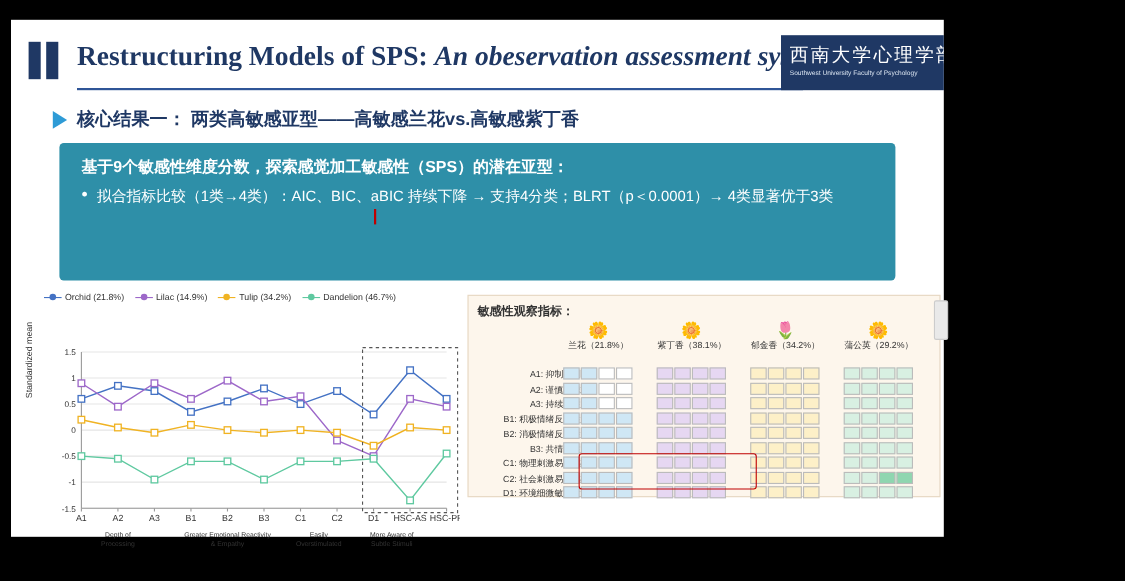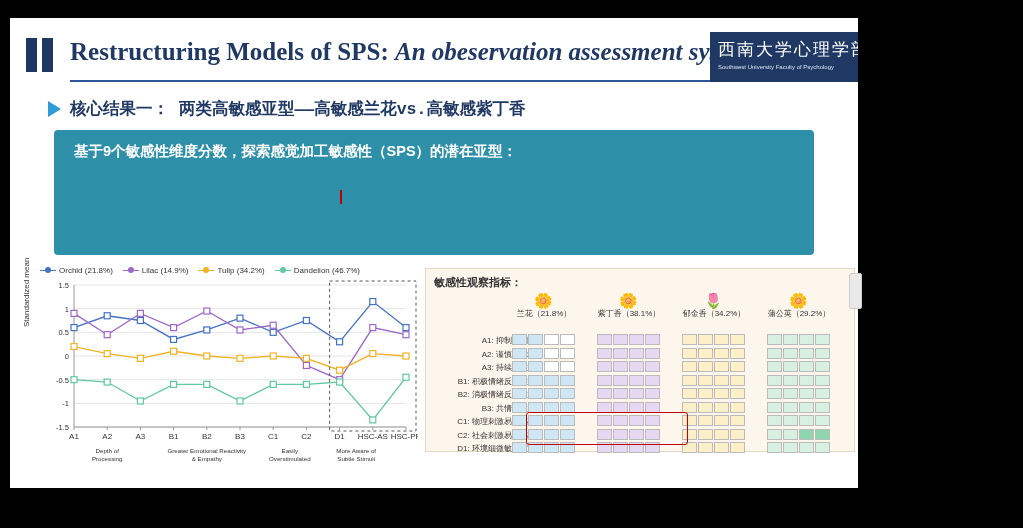--- a/index.html
+++ b/index.html
@@ -20,36 +20,36 @@
   .slide-title em{font-style:italic;}
   .title-underline{position:absolute;left:60px;top:54px;width:660px;height:2px;background:#2f5597;}
 
   .logo-box{position:absolute;right:0;top:6px;width:148px;height:50px;background:#1f3864;overflow:hidden;}
   .logo-cn{position:absolute;left:8px;top:6px;color:#fff;font-family:"Liberation Serif",serif;font-size:17px;letter-spacing:2px;white-space:nowrap;}
   .logo-en{position:absolute;left:8px;top:32px;color:#dbe5f1;font-size:6px;white-space:nowrap;}
 
   
   .head2{position:absolute;left:38px;top:78px;height:26px;display:flex;align-items:center;}
   .tri{width:0;height:0;border-left:13px solid #2e9bd6;border-top:8px solid transparent;border-bottom:8px solid transparent;margin-right:9px;}
-  .head2-text{font-size:16.5px;font-weight:bold;color:#1f3864;white-space:nowrap;font-family:Liberation Mono, monospace;}
+  .head2-text{font-size:16.5px;font-weight:bold;color:#1f3864;white-space:nowrap;}
 
   
   .panel{position:absolute;left:44px;top:112px;width:760px;height:125px;background:#2e8fa8;border-radius:4px;color:#fff;padding:10px 16px;box-sizing:border-box;}
   .panel-h{font-size:14.5px;font-weight:bold;margin:2px 0 8px 4px;}
   .panel-li{position:relative;font-size:13.5px;line-height:20px;padding-left:18px;margin-bottom:4px;}
   .panel-li:before{content:"•";position:absolute;left:4px;top:-1px;font-size:16px;}
   .cursor-mark{position:absolute;left:330px;top:172px;width:2px;height:14px;background:#c00000;}
 
   
   .chart-wrap{position:absolute;left:18px;top:248px;width:390px;height:212px;}
   .legend{display:flex;gap:10px;font-size:8px;color:#333;margin-left:12px;}
   .legend-item{display:flex;align-items:center;gap:3px;white-space:nowrap;}
   .lg-line{width:16px;height:1.5px;position:relative;}
   .lg-dot{position:absolute;left:5px;top:-2.5px;width:6px;height:6px;border-radius:50%;}
-  .plot{position:relative;width:390px;height:188px;}
+  .plot{position:relative;width:390px;height:188px;margin-top:35px;}
   .ylab{position:absolute;left:-6px;top:52px;transform:rotate(-90deg);transform-origin:left top;font-size:8px;color:#333;white-space:nowrap;}
   svg.series{position:absolute;left:0;top:0;}
 
   
   .tbl-wrap{position:absolute;left:415px;top:250px;width:428px;height:182px;background:#fdf6ec;border:1px solid #e6d8c3;}
   .tbl-title{position:absolute;left:8px;top:6px;font-size:11px;font-weight:bold;color:#333;}
   .colhead{position:absolute;top:24px;text-align:center;font-size:8px;color:#333;}
   .flower{font-size:15px;line-height:15px;}
   .rowlab{position:absolute;left:6px;font-size:8px;color:#333;text-align:right;width:96px;}
   .cell{position:absolute;width:15px;height:11px;border:1px solid #bbb;box-sizing:border-box;}
@@ -101,20 +101,21 @@
         </div>
       </div>
 
       <div class="head2">
         <div class="tri"></div>
         <div class="head2-text">核心结果一： 两类高敏感亚型——高敏感兰花vs.高敏感紫丁香</div>
       </div>
 
       <div class="panel">
         <div class="panel-h">基于9个敏感性维度分数，探索感觉加工敏感性（SPS）的潜在亚型：</div>
+        <div class="panel-li">拟合指标比较（1类→4类）：AIC、BIC、aBIC 持续下降 → 支持4分类；BLRT（p＜0.0001）→ 4类显著优于3类</div>
       </div>
       <div class="cursor-mark"></div>
 
       <div class="chart-wrap">
         <div class="legend" id="legend">
             <div class="legend-item">
               <span class="lg-line" style="background:#4472c4">
                 <span class="lg-dot" style="background:#4472c4"></span>
               </span>
               <span>Orchid (21.8%)</span>

